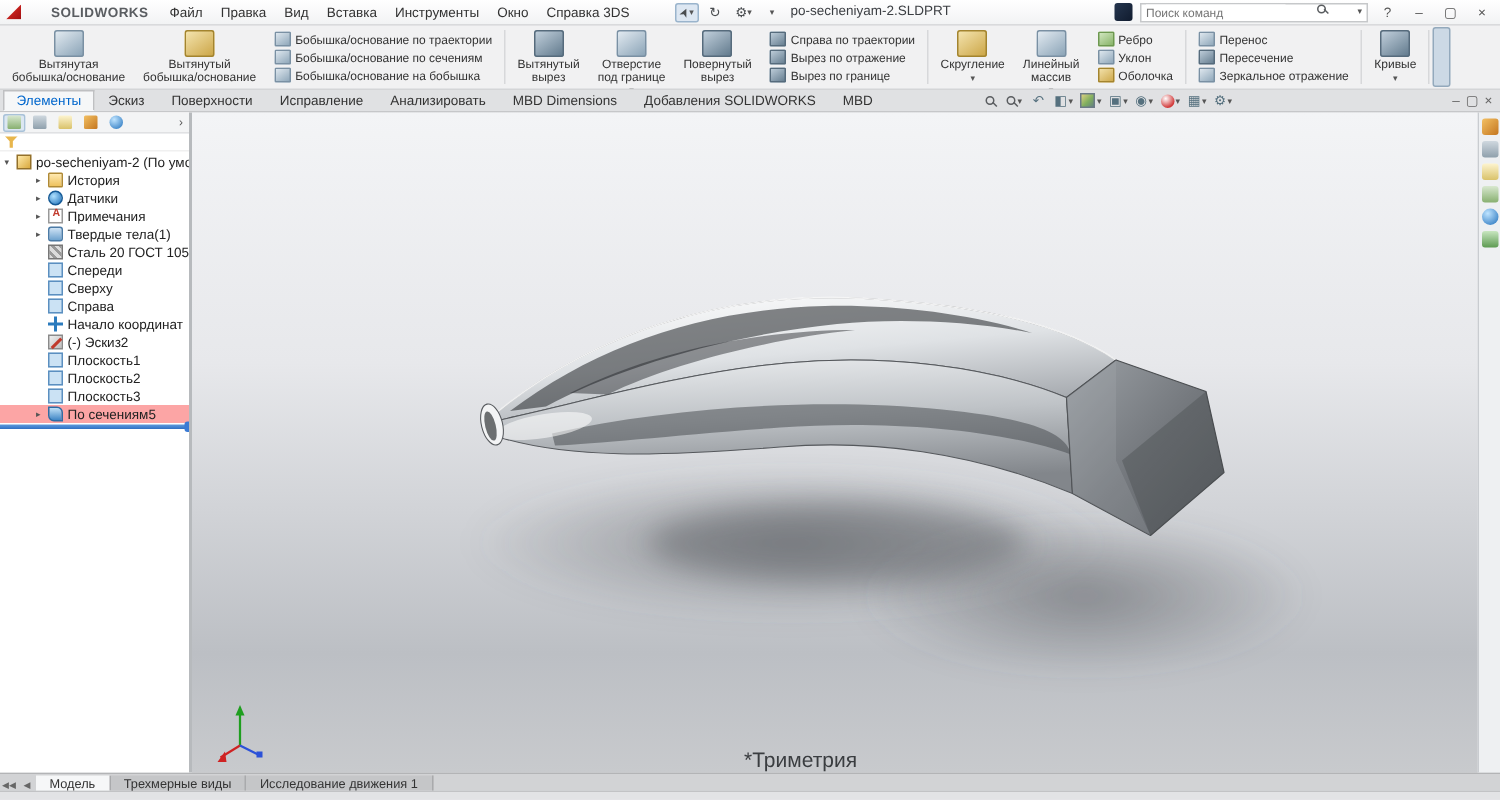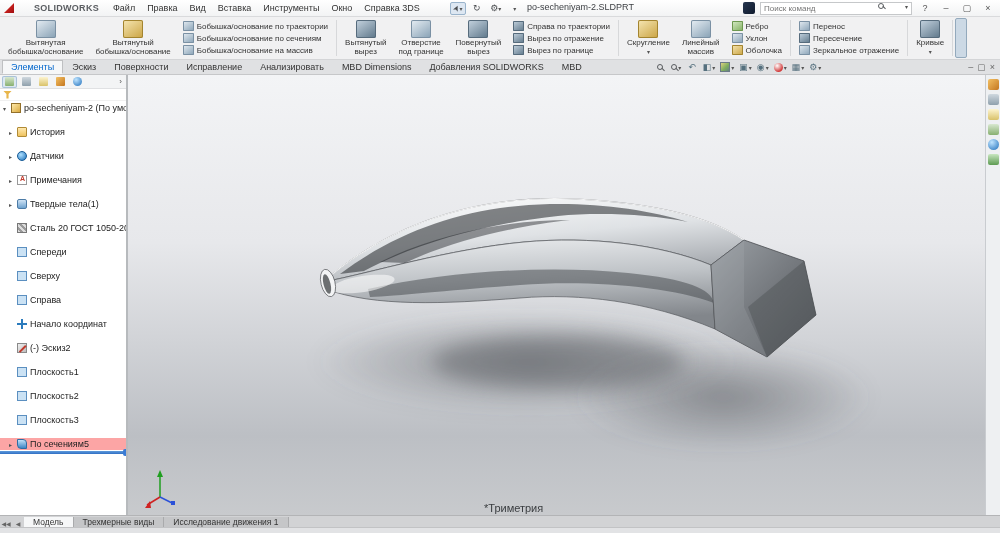--- a/index.html
+++ b/index.html
@@ -80,21 +80,21 @@
   .ptab { width:15px; height:12px; display:flex; align-items:center; justify-content:center; border-radius:2px; }
   .ptab.cur { background:#dce7f2; box-shadow:inset 0 0 0 1px #a9c2d8; }
   .pico { width:9px; height:9px; border-radius:1px; }
   .chev { margin-left:auto; color:#555; font-size:8px; padding-right:2px; }
   .filterrow { height:12px; display:flex; align-items:center; padding:0 3px; border-bottom:1px solid #f0f0f0; }
   .funnel { width:9px; height:8px; background:#e8b64c;
             clip-path:polygon(0 0,100% 0,62% 45%,62% 100%,38% 100%,38% 45%); }
   .tree { flex:1; padding-top:1px; overflow:hidden; }
   .trow { height:12px; display:flex; align-items:center; padding-left:3px; white-space:nowrap;
           overflow:hidden; }
-  .trow.child { padding-left:9px;margin-top:12px; }
+  .trow.child { padding-left:24px; }
   .trow.sel { background:#fca5a5; }
   .arr { width:8px; color:#555; font-size:6px; flex:none; }
   .ic { width:10px; height:10px; margin-right:3px; flex:none; position:relative; }
   .ic-part { background:linear-gradient(135deg,#ffe9a8,#d9a93f); border:1px solid #93702a; }
   .ic-folder { background:linear-gradient(#ffe9b0,#eec25e); border:1px solid #b08a35; border-radius:1px; }
   .ic-sensor { border-radius:50%; background:radial-gradient(circle at 35% 35%,#aee0ff,#1d6fb8); border:1px solid #155a96; }
   .ic-ann { background:#fff; border:1px solid #999; }
   .ic-ann::after { content:"A"; position:absolute; left:2px; top:-1px; font-size:7px; font-weight:bold; color:#c23b2e; }
   .ic-bodies { background:linear-gradient(#cfe3f5,#6fa3cf); border:1px solid #4c7ba6; border-radius:2px; }
   .ic-material { background:repeating-linear-gradient(45deg,#dcdcdc 0 2px,#9a9a9a 2px 4px); border:1px solid #777; }
@@ -106,21 +106,21 @@
                       transform:rotate(-45deg); top:4px; left:0; }
   .ic-loft { background:linear-gradient(180deg,#bfe0f7,#3f86c6); border:1px solid #2e6da4; border-radius:0 4px 0 4px; }
   .rollback { height:3px; background:linear-gradient(#5f9bdc,#2f6fc4); margin-top:1px; position:relative; }
   .rollback::after { content:""; position:absolute; right:-2px; top:-2px; width:5px; height:7px;
                      background:#3a7bd5; border-radius:2px; }
 
   
   .viewport { flex:1; position:relative; overflow:hidden;
       background:linear-gradient(180deg,#f3f4f6 0%,#e7e8eb 38%,#bcbfc4 82%,#c8cacd 100%); }
   .viewport svg { position:absolute; inset:0; }
-  .orient { position:absolute; left:356px; bottom:1px; color:#3a3d40; font-size:11px; }
+  .orient { position:absolute; left:368px; bottom:1px; color:#3a3d40; font-size:14px; }
 
   
   .taskpane { width:15px; background:#eef0f2; border-left:1px solid #c9ccd0; display:flex;
               flex-direction:column; align-items:center; padding-top:4px; gap:4px; }
   .tpico { width:11px; height:11px; border-radius:2px; }
   .tp1 { background:linear-gradient(135deg,#f3c063,#c4761f); }
   .tp2 { background:linear-gradient(#cfd8df,#8fa0ac); }
   .tp3 { background:linear-gradient(#fdf4cf,#d9c26a); }
   .tp4 { background:linear-gradient(#d8e8d0,#88b070); }
   .tp5 { border-radius:50%; background:radial-gradient(circle at 35% 30%,#bfe4ff,#1f6fbb); }
@@ -191,21 +191,21 @@
     <div class="srow">
         <span class="si v-steel"></span>
         <span>Бобышка/основание по траектории</span>
       </div>
     <div class="srow">
         <span class="si v-steel"></span>
         <span>Бобышка/основание по сечениям</span>
       </div>
     <div class="srow">
         <span class="si v-steel"></span>
-        <span>Бобышка/основание на массив</span>
+        <span>Бобышка/основание на бобышка</span>
       </div>
   </div>
   <div class="vsep"></div>
   <div class="cell">
     <div class="bi v-dark"></div>
     <div class="lbl"><span>Вытянутый</span><br><span>вырез</span></div>
   </div>
   <div class="cell">
     <div class="bi v-steel"></div>
     <div class="lbl"><span>Отверстие</span><br><span>под границе</span></div>

